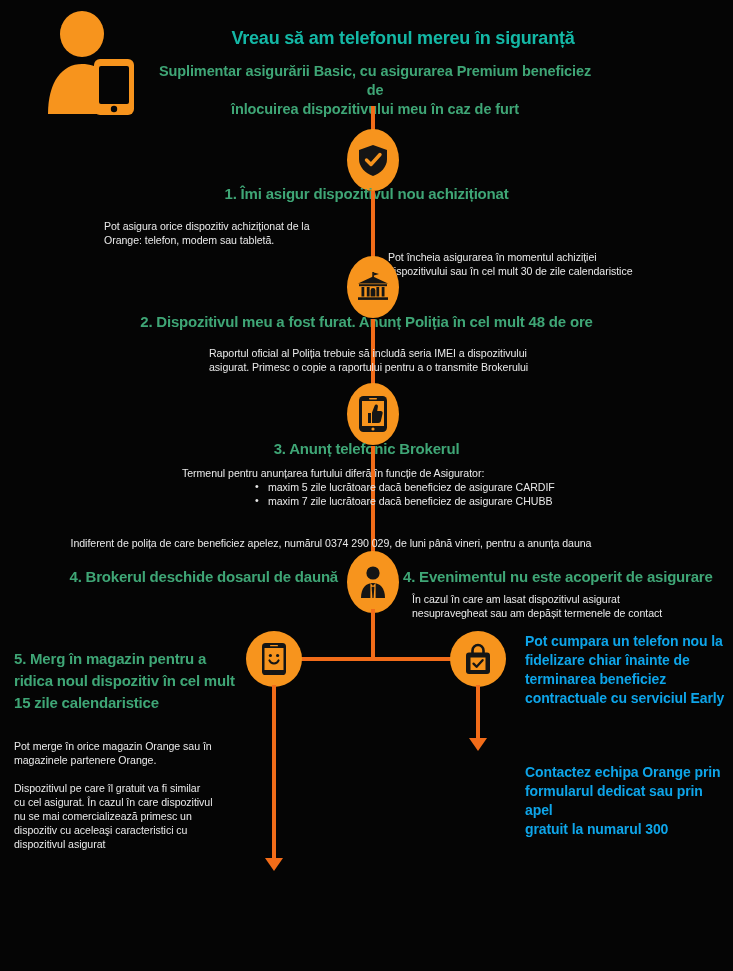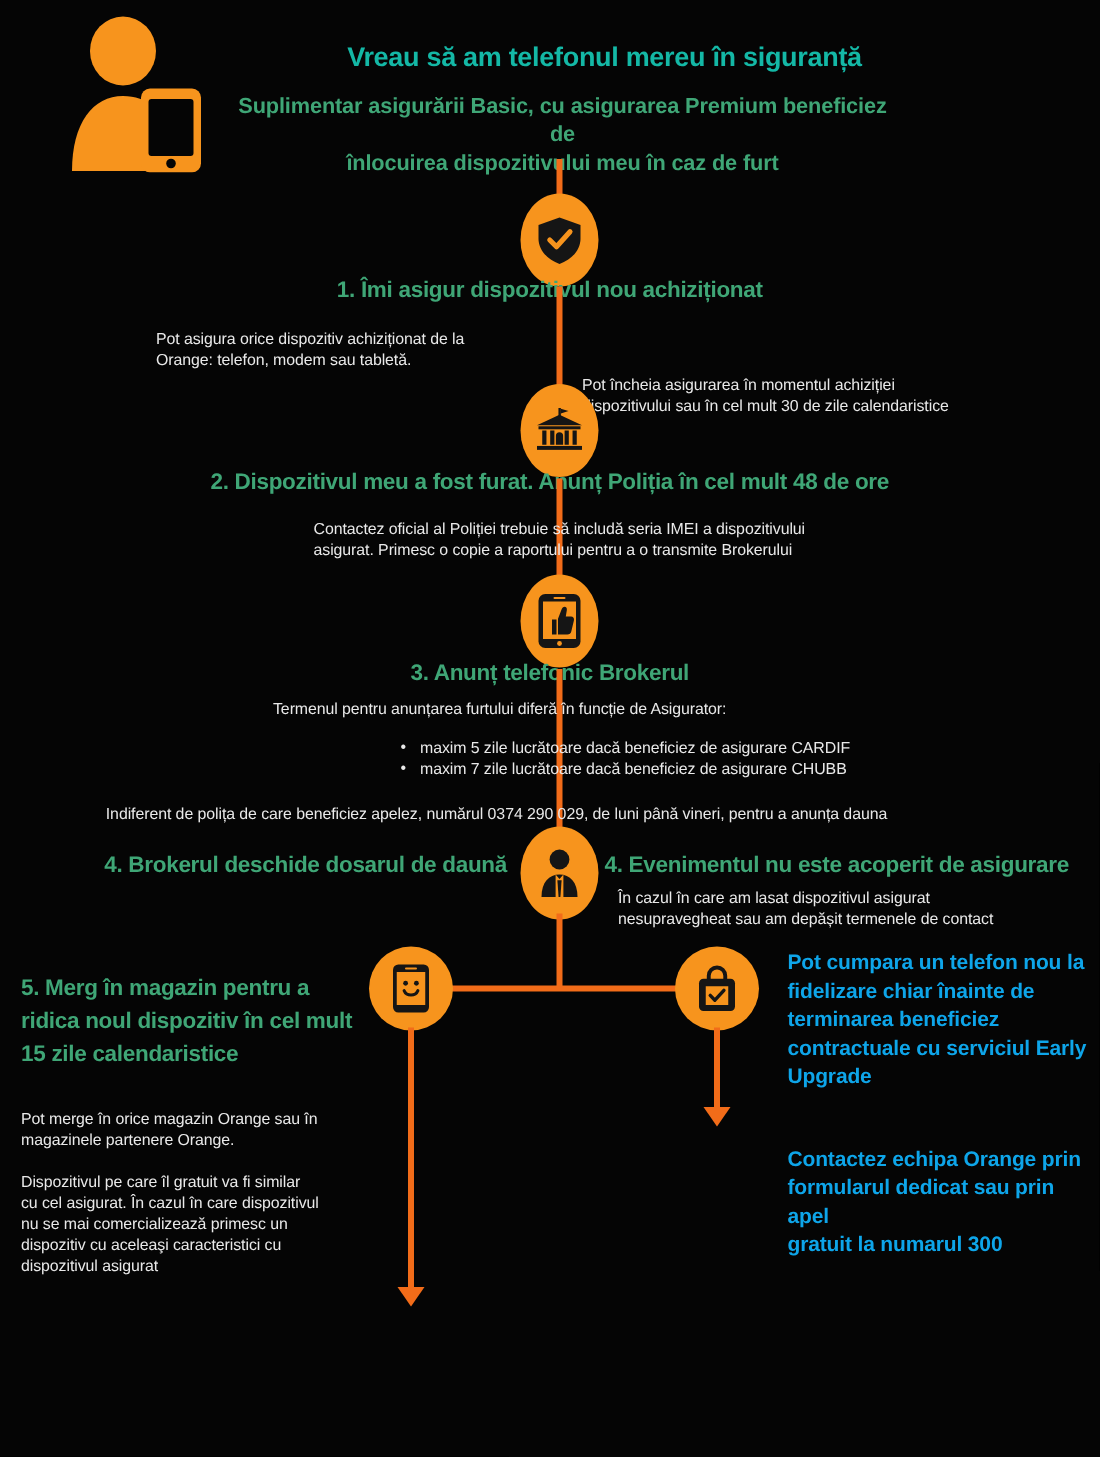--- a/index.html
+++ b/index.html
@@ -52,21 +52,21 @@
     letter-spacing: -0.05px;
   }
   .body-green {
     color: #0ea5e9;
     font-size: 14px;
     font-weight: bold;
     line-height: 19px;
     letter-spacing: -0.1px;
   }
   .bullets {
-    margin: 12px;
+    margin: 0;
     padding: 0;
     list-style: none;
   }
   .bullets li {
     position: relative;
     padding-left: 13px;
   }
   .bullets li::before {
     content: "\2022";
     position: absolute;
@@ -169,21 +169,21 @@
       <path d="M14.6 25.5 V19.5 a2.4 2.4 0 0 1 4.8 0 V25.5 Z" fill="#151515"></path>
       <rect x="2" y="26.3" width="30" height="2.6" fill="#151515"></rect>
     </svg>
   </div>
 
   <div class="abs step-head center" style="left:0px; top:313px; width:733px;">2. Dispozitivul meu a fost furat. Anunț Poliția în cel mult 48 de ore</div>
 
   <div class="abs vline" style="left:371px; top:319px; height:70px;"></div>
 
   <div class="abs body-white" style="left:209px; top:346px; width:400px;">
-    <div>Contactez oficial al Poliției trebuie să includă seria IMEI a dispozitivului</div>
+    <div>Raportul oficial al Poliția trebuie să includă seria IMEI a dispozitivului</div>
     <div>asigurat. Primesc o copie a raportului pentru a o transmite Brokerului</div>
   </div>
 
   <div class="abs badge badge-ellipse" style="left:347px; top:383px;">
     <svg width="30" height="38" viewBox="0 0 30 38">
       <rect x="1" y="1" width="28" height="36" rx="4.5" fill="#151515"></rect>
       <rect x="4" y="6" width="22" height="25" fill="#F7941D"></rect>
       <rect x="11" y="3" width="8" height="1.4" rx="0.7" fill="#F7941D"></rect>
       <circle cx="15" cy="34" r="1.6" fill="#F7941D"></circle>
       <path d="M10 18 L13 18 L13 28 L10 28 Z" fill="#151515"></path>
@@ -269,21 +269,20 @@
       <rect x="7.5" y="14.5" width="15" height="12.5" fill="#F7941D"></rect>
       <path d="M10.5 20.6 L13.6 23.8 L19.6 17.2" stroke="#151515" stroke-width="2.3" fill="none" stroke-linecap="round" stroke-linejoin="round"></path>
     </svg>
   </div>
 
   <div class="abs body-green" style="left:525px; top:632px; width:200px;">
     <div>Pot cumpara un  telefon nou la</div>
     <div>fidelizare chiar înainte de</div>
     <div>terminarea beneficiez</div>
     <div>contractuale cu serviciul Early</div>
-    <div>Upgrade</div>
   </div>
 
   <div class="abs body-green" style="left:525px; top:763px; width:200px;">
     <div>Contactez echipa Orange prin</div>
     <div>formularul dedicat sau prin apel</div>
     <div>gratuit la numarul 300</div>
   </div>
 
   <div class="abs vline" style="left:476px; top:685px; height:55px;"></div>
   <div class="abs arrow-head" style="left:469px; top:738px;"></div>

